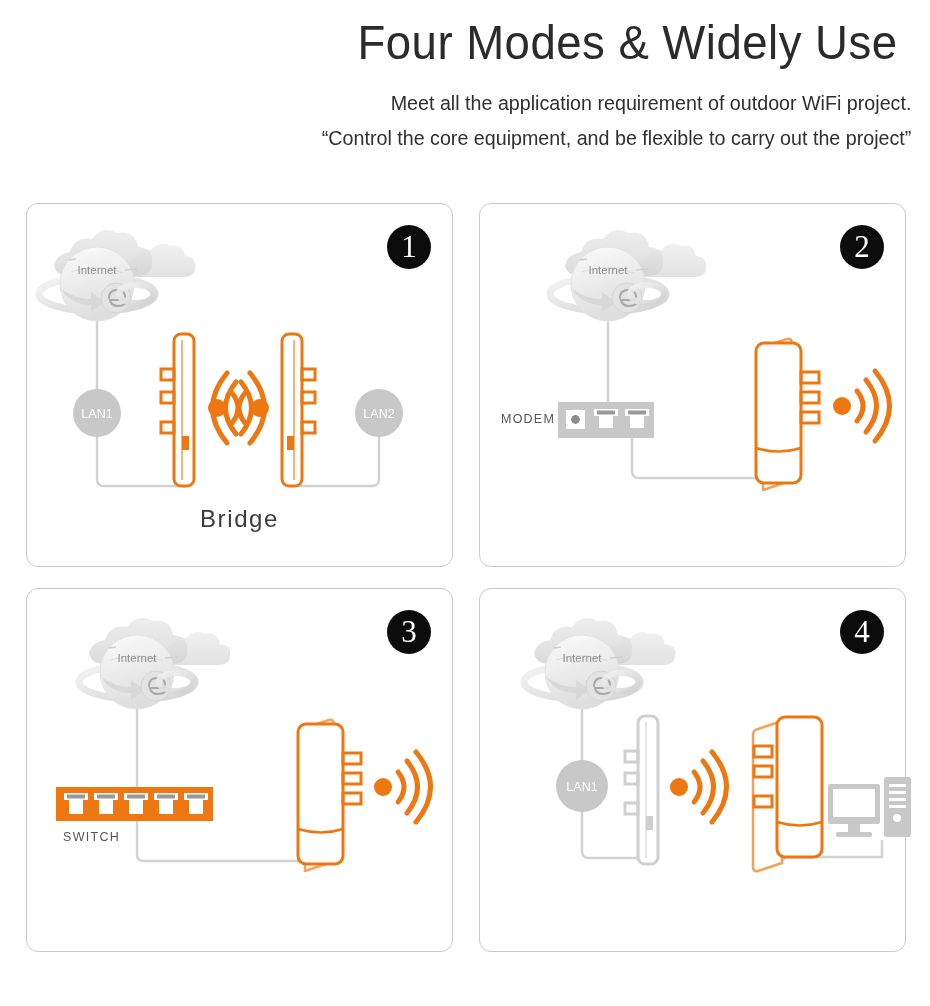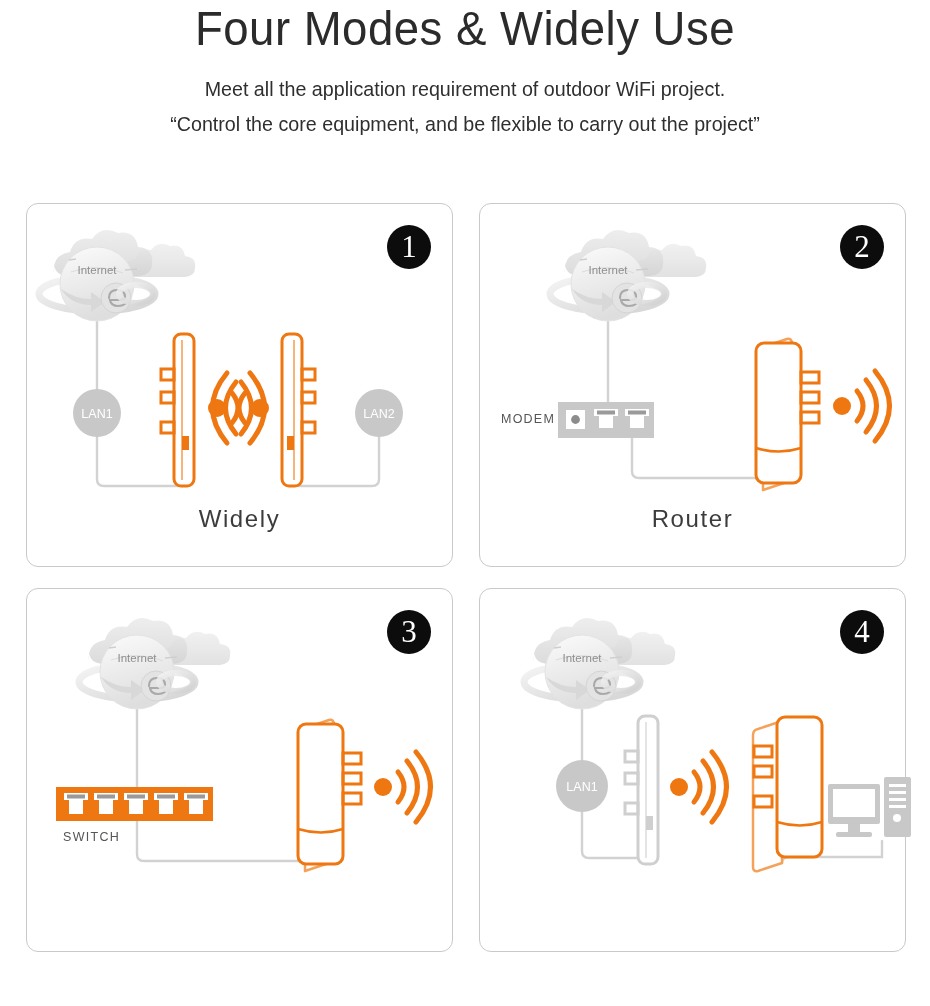--- a/index.html
+++ b/index.html
@@ -12,21 +12,22 @@
     height: 1006px;
     font-family: "Liberation Sans", sans-serif;
     color: #3a3a3a;
     overflow: hidden;
     position: relative;
   }
 
   
   .header {
     width: 930px;
-    text-align: center;
+    padding-top: 14px;
+    text-align: right;
   }
   .main-title {
     font-family: "Liberation Sans", sans-serif;
     font-size: 49px;
     font-weight: 300;
     letter-spacing: 0.5px;
     color: #2b2b2b;
     line-height: 1.18;
     margin: 0;
     transform: scaleX(0.93);
@@ -194,21 +195,21 @@
         </g>
 
         <g>
           <circle cx="233" cy="192" r="9" fill="#ee7711"></circle>
           <path d="M218 177 q-12 15 0 30" fill="none" stroke="#ee7711" stroke-width="5" stroke-linecap="round"></path>
           <path d="M209 166 q-21 26 0 52" fill="none" stroke="#ee7711" stroke-width="5" stroke-linecap="round"></path>
           <path d="M200 157 q-29 35 0 70" fill="none" stroke="#ee7711" stroke-width="5" stroke-linecap="round"></path>
         </g>
       </svg>
     </div>
-    <div class="mode-label">Widely</div>
+    <div class="mode-label">Bridge</div>
   </div>
 
   <div class="panel panel-2">
     <div class="badge">2</div>
     <div class="stage">
       <svg width="427" height="364" viewBox="0 0 427 364">
         <defs>
           <linearGradient id="cloudg2" x1="0" y1="0" x2="0" y2="1">
             <stop offset="0%" stop-color="#e8e8e8"></stop>
               <stop offset="100%" stop-color="#d0d0d0"></stop>
@@ -269,21 +270,20 @@
         </g>
 
         <g>
           <circle cx="362" cy="190" r="9" fill="#ee7711"></circle>
           <path d="M377 175 q12 15 0 30" fill="none" stroke="#ee7711" stroke-width="5" stroke-linecap="round"></path>
           <path d="M386 164 q21 26 0 52" fill="none" stroke="#ee7711" stroke-width="5" stroke-linecap="round"></path>
           <path d="M395 155 q29 35 0 70" fill="none" stroke="#ee7711" stroke-width="5" stroke-linecap="round"></path>
         </g>
       </svg>
     </div>
-    <div class="mode-label">Router</div>
   </div>
 
   <div class="panel panel-3">
     <div class="badge">3</div>
     <div class="stage">
       <svg width="427" height="364" viewBox="0 0 427 364">
         <defs>
           <linearGradient id="cloudg3" x1="0" y1="0" x2="0" y2="1">
             <stop offset="0%" stop-color="#e8e8e8"></stop>
               <stop offset="100%" stop-color="#d0d0d0"></stop>

